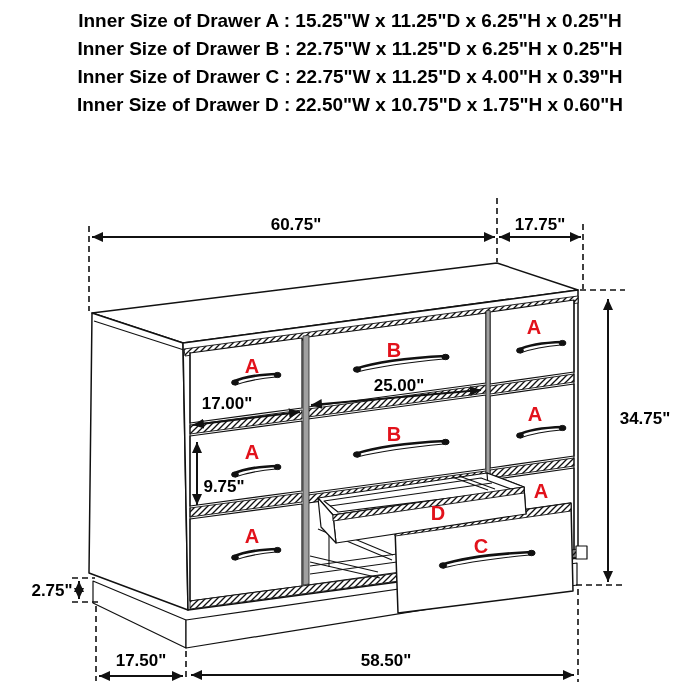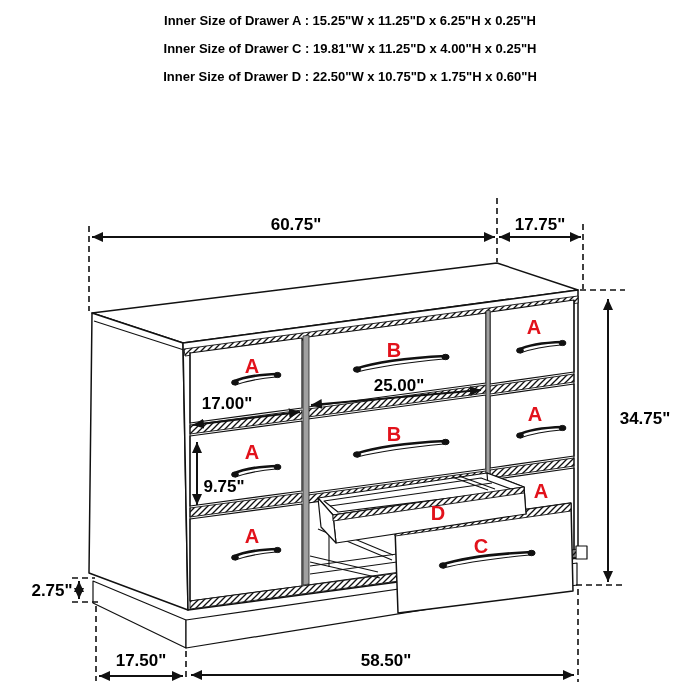--- a/index.html
+++ b/index.html
@@ -1,40 +1,41 @@
 <!DOCTYPE html>
 <html><head>
 <meta charset="utf-8">
 <style>
   html,body{margin:0;padding:0;background:#ffffff;}
   body{width:700px;height:700px;position:relative;overflow:hidden;
        font-family:"Liberation Sans", sans-serif;}
   .spec-header{position:absolute;left:0;top:7px;width:700px;text-align:center;
-       font-weight:bold;font-size:13px;line-height:28px;color:#000;letter-spacing:0px;}
+       font-weight:bold;font-size:19px;line-height:28px;color:#000;letter-spacing:0px;}
   .spec-header div{white-space:nowrap;}
   svg{position:absolute;left:0;top:0;}
   .art{fill:#ffffff;stroke:#111111;stroke-width:1.5;stroke-linejoin:round;}
   .art2{fill:#ffffff;stroke:#111111;stroke-width:1.2;stroke-linejoin:round;}
   .ln{stroke:#111111;stroke-width:1.1;fill:none;}
   .hatch{fill:url(#hatchp);stroke:#111111;stroke-width:0.9;}
   .divider{fill:#a0a0a0;stroke:#222222;stroke-width:0.8;}
   .dim{stroke:#111111;stroke-width:2;fill:none;}
   .ext{stroke:#111111;stroke-width:1.6;fill:none;stroke-dasharray:6 4;}
   .dim-t{font-family:"Liberation Sans", sans-serif;font-weight:bold;font-size:17px;
          fill:#000000;text-anchor:middle;}
   .lbl-red{font-family:"Liberation Sans", sans-serif;font-weight:bold;font-size:20px;
          fill:#e2121b;text-anchor:middle;}
   .handle{stroke:#111111;fill:#111111;}
 </style>
 </head>
 <body>
 
 <div class="spec-header">
   <div>Inner Size of Drawer A : 15.25"W x 11.25"D x 6.25"H x 0.25"H</div>
-  <div>Inner Size of Drawer C : 19.81"W x 11.25"D x 4.00"H x 0.25"H</div>
+  <div>Inner Size of Drawer B : 22.75"W x 11.25"D x 6.25"H x 0.25"H</div>
+  <div>Inner Size of Drawer C : 22.75"W x 11.25"D x 4.00"H x 0.39"H</div>
   <div>Inner Size of Drawer D : 22.50"W x 10.75"D x 1.75"H x 0.60"H</div>
 </div>
 
 <svg width="700" height="700" viewBox="0 0 700 700">
   <defs>
     <pattern id="hatchp" width="6" height="6" patternUnits="userSpaceOnUse">
       <rect width="6" height="6" fill="#ffffff"></rect>
       <path d="M0,6 L6,0" stroke="#111111" stroke-width="1.3"></path>
       <path d="M-1,1 L1,-1" stroke="#111111" stroke-width="1.3"></path>
       <path d="M5,7 L7,5" stroke="#111111" stroke-width="1.3"></path>

